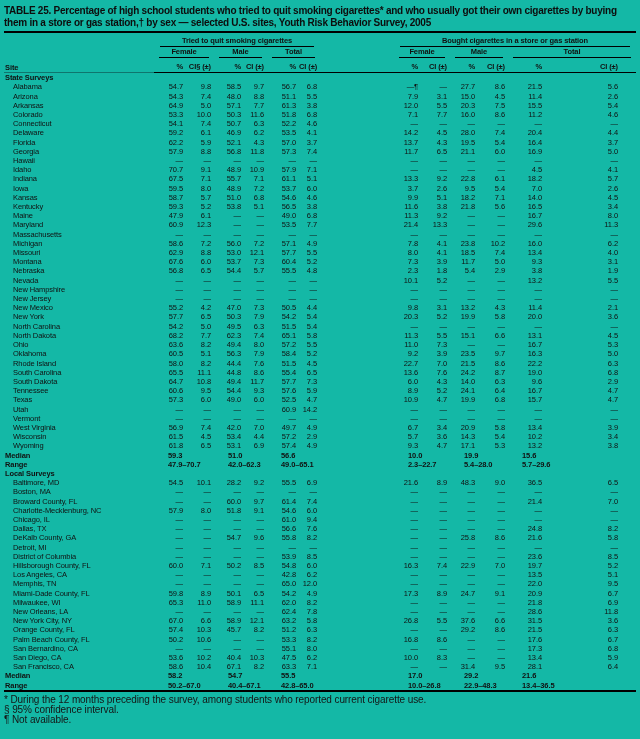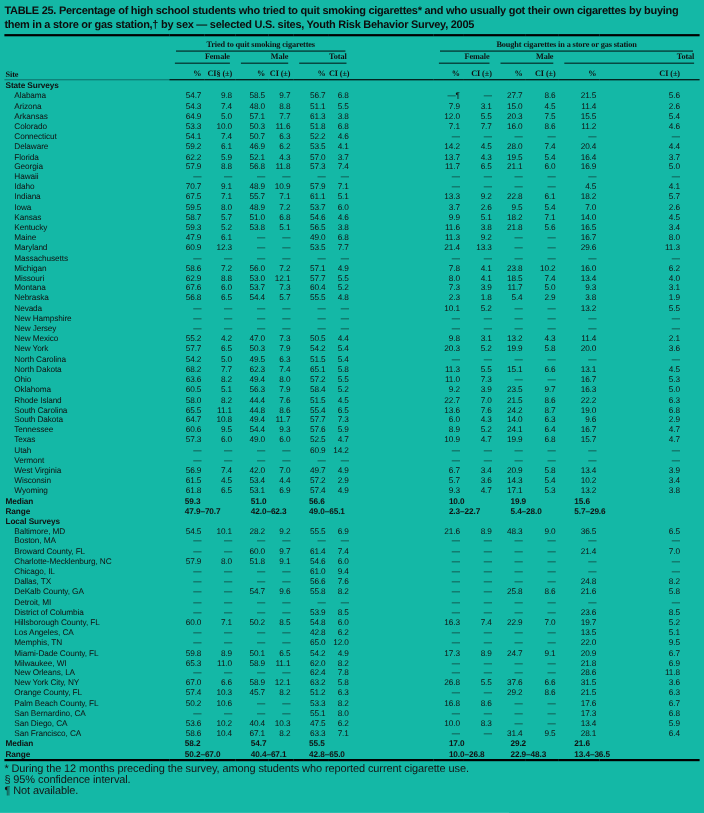--- a/index.html
+++ b/index.html
@@ -15,30 +15,30 @@
   }
   table{
     width:632px;border-collapse:collapse;table-layout:fixed;
     border-top:2px solid #000;
   }
   th,td{
     font-size:7.5px;line-height:9.2px;padding:0;margin:0;
     white-space:nowrap;overflow:hidden;vertical-align:bottom;
     letter-spacing:-0.1px;
   }
-  thead th{font-weight:bold;font-family:Liberation Serif, serif;}
+  thead th{font-weight:bold;}
   th.site-head{
     text-align:left;vertical-align:bottom;padding-left:1px;
     border-bottom:1px solid #0f766e;
   }
   th.spacer-head{border-bottom:1px solid #000;}
   th.group{height:14px;vertical-align:bottom;}
   .glabel{border-bottom:1px solid #000;margin:0 6px;text-align:center;padding-bottom:1px;}
   th.pair{height:11px;vertical-align:bottom;}
-  .plabel{border-bottom:1px solid #000;margin:0 5px;text-align:right;padding-bottom:1px;}
+  .plabel{border-bottom:1px solid #000;margin:0 5px;text-align:center;padding-bottom:1px;}
   th.num{
     height:13px;text-align:right;padding-right:3px;
     border-bottom:1px solid #000;padding-bottom:1px;
   }
   th.num.last{padding-right:18px;}
   tbody td{height:9.2px;}
   td.site{text-align:left;padding-left:9px;}
   tr.section-row td{font-weight:bold;padding-left:1px;}
   td.val{text-align:right;padding-right:3px;}
   td.val.last{padding-right:18px;}

